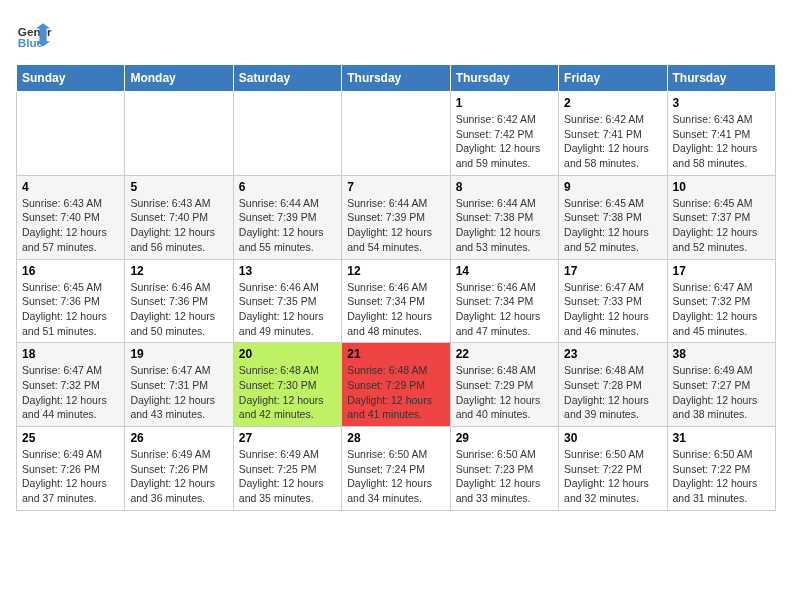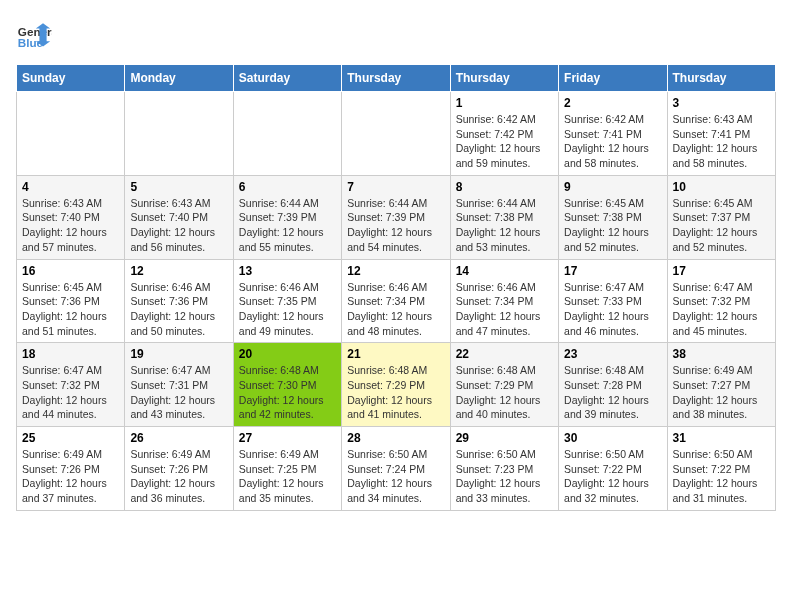--- a/index.html
+++ b/index.html
@@ -243,28 +243,28 @@
 Daylight: 12 hours
 and 44 minutes.</div>
         </td>
         <td style="background: rgb(245, 245, 245);">
           <span class="day-number">19</span>
           <div class="day-info" style="white-space: pre-line;">Sunrise: 6:47 AM
 Sunset: 7:31 PM
 Daylight: 12 hours
 and 43 minutes.</div>
         </td>
-        <td style="background: #84cc16;">
+        <td style="background: #bef264;">
           <span class="day-number">20</span>
           <div class="day-info" style="white-space: pre-line;">Sunrise: 6:48 AM
 Sunset: 7:30 PM
 Daylight: 12 hours
 and 42 minutes.</div>
         </td>
-        <td style="background: #fef9c3;">
+        <td style="background: #ef4444;">
           <span class="day-number">21</span>
           <div class="day-info" style="white-space: pre-line;">Sunrise: 6:48 AM
 Sunset: 7:29 PM
 Daylight: 12 hours
 and 41 minutes.</div>
         </td>
         <td style="background: rgb(245, 245, 245);">
           <span class="day-number">22</span>
           <div class="day-info" style="white-space: pre-line;">Sunrise: 6:48 AM
 Sunset: 7:29 PM

